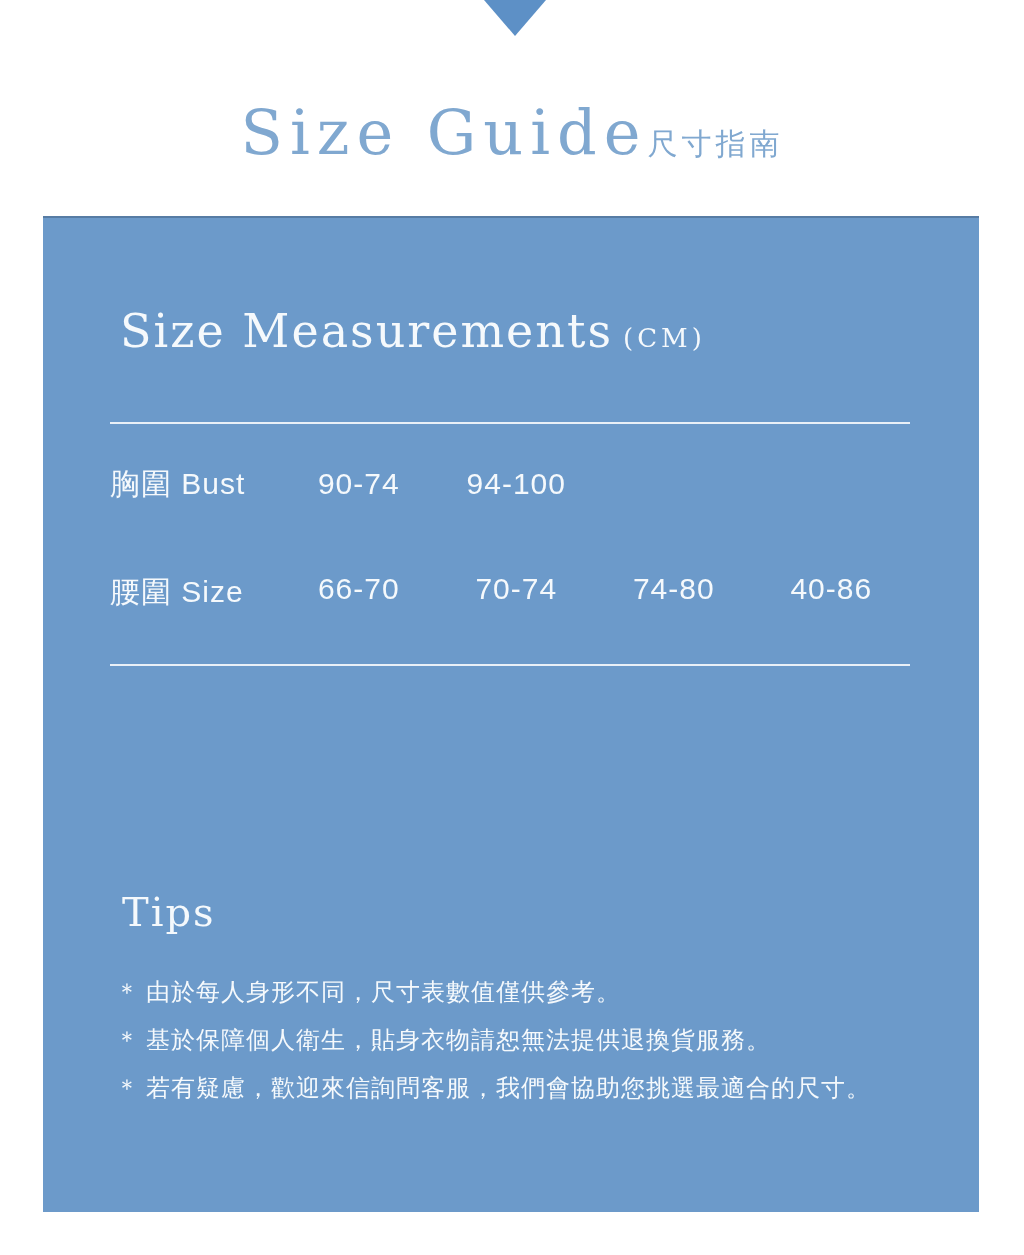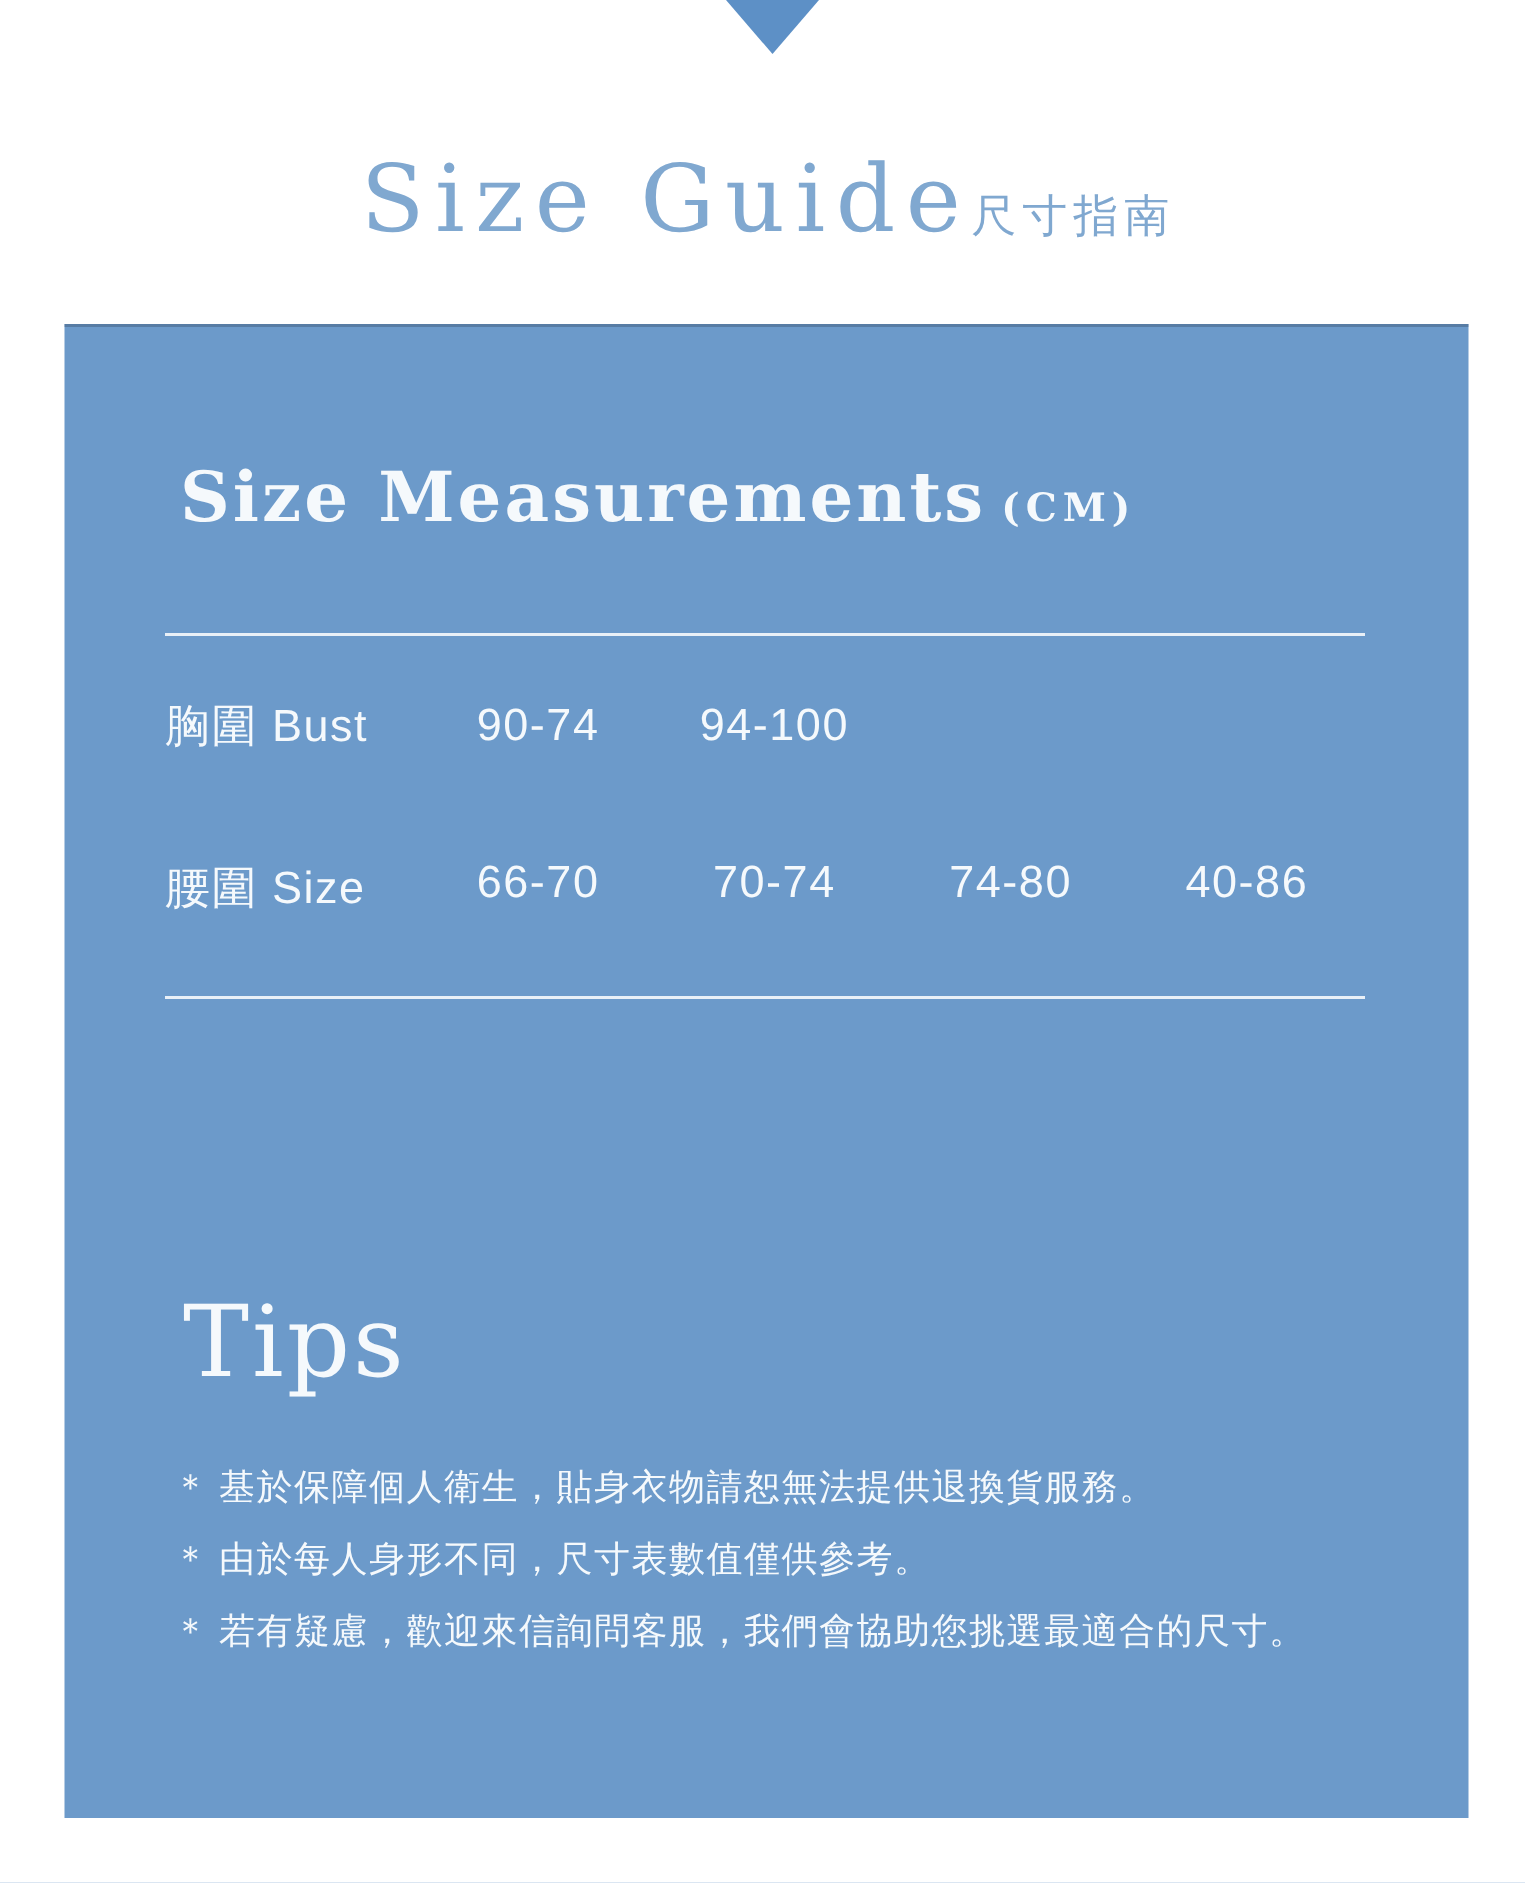--- a/index.html
+++ b/index.html
@@ -45,21 +45,21 @@
   
   .card{
     position:absolute;left:43px;top:216px;width:936px;height:996px;
     background:var(--card-blue);
     border-top:2px solid rgba(62,88,118,.45);
     color:var(--on-blue);
   }
   .section-title{
     position:absolute;left:77px;top:86px;
     font-family:"DejaVu Serif","Liberation Serif",serif;
-    font-weight:700;font-size:46px;letter-spacing:2px;
+    font-weight:400;font-size:46px;letter-spacing:2px;
     white-space:nowrap;
   }
   .section-unit{
     font-size:26px;letter-spacing:4px;margin-left:10px;
   }
 
   
   .size-table{position:absolute;left:67px;top:204px;width:800px;}
   .t-row{
     display:grid;
@@ -71,23 +71,23 @@
   .t-row.header{height:110px;font-size:28px;}
   .t-row.body1{height:120px;font-size:30px;}
   .t-row.body2{height:120px;font-size:30px;align-items:start;padding-top:28px;}
   .t-rule{
     border:none;margin:0;height:0;
     border-top:2px solid rgba(255,255,255,.85);
   }
 
   
   .tips-title{
-    position:absolute;left:79px;top:638px;
+    position:absolute;left:79px;top:671px;
     font-family:"DejaVu Serif","Liberation Serif",serif;
-    font-weight:400;font-size:66px;letter-spacing:2px;
+    font-weight:400;font-size:40px;letter-spacing:2px;
   }
   .tips-list{
     position:absolute;left:72px;top:750px;width:800px;
     font-size:24px;line-height:48px;letter-spacing:1px;
   }
   .tip-item{white-space:nowrap;}
   .tip-bullet{display:inline-block;margin-right:6px;}
 </style>
 </head>
 <body>
@@ -124,24 +124,24 @@
         <div class="t-cell">40-86</div>
       </div>
 
       <hr class="t-rule">
     </div>
 
     <div class="tips-title">Tips</div>
 
     <div class="tips-list">
       <div class="tip-item">
-        <span class="tip-bullet">＊</span><span>基於保障個人衛生，貼身衣物請恕無法提供退換貨服務。</span>
+        <span class="tip-bullet">＊</span><span>由於每人身形不同，尺寸表數值僅供參考。</span>
       </div>
       <div class="tip-item">
-        <span class="tip-bullet">＊</span><span>由於每人身形不同，尺寸表數值僅供參考。</span>
+        <span class="tip-bullet">＊</span><span>基於保障個人衛生，貼身衣物請恕無法提供退換貨服務。</span>
       </div>
       <div class="tip-item">
         <span class="tip-bullet">＊</span><span>若有疑慮，歡迎來信詢問客服，我們會協助您挑選最適合的尺寸。</span>
       </div>
     </div>
 
   </div>
 </div>
 
 </body></html>

